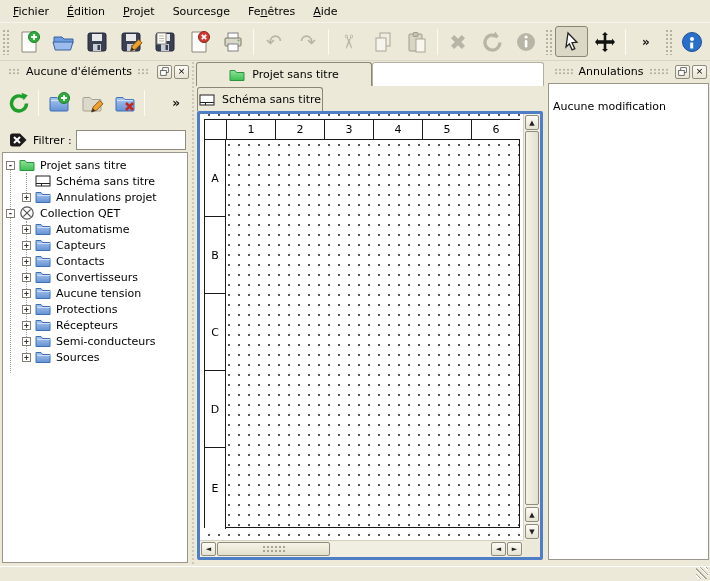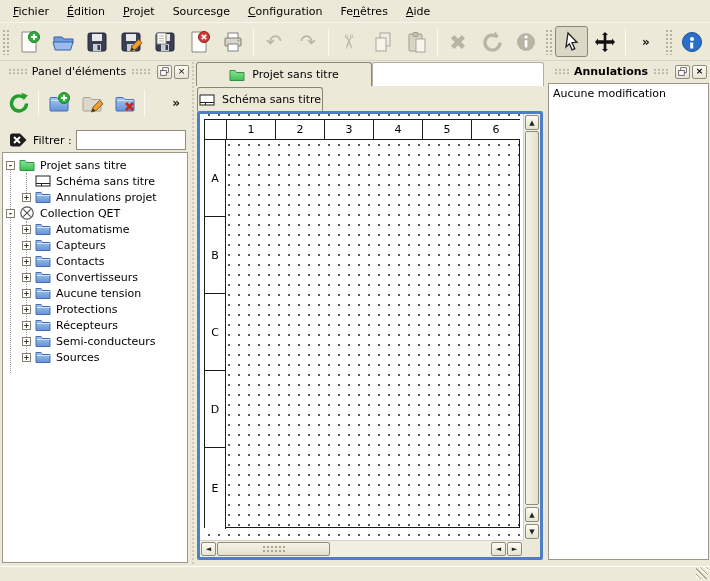--- a/index.html
+++ b/index.html
@@ -94,21 +94,21 @@
   .hs-left{left:1px;} .hs-left2{right:17px;} .hs-right{right:1px;}
   .vs-thumb { position:absolute; left:1px; top:17px; bottom:35px; width:14px; border:1px solid #8f8b7d; border-radius:2px;
               background:linear-gradient(90deg,#f6f3e7,#e4e0cd); }
   .hs-thumb { position:absolute; top:1px; left:17px; width:113px; height:14px; border:1px solid #8f8b7d; border-radius:2px;
               background:linear-gradient(#f6f3e7,#e4e0cd); display:flex; align-items:center; justify-content:center; }
   .grip { width:24px; height:9px; background-image:radial-gradient(#a8a494 0.9px, transparent 1.1px); background-size:4px 4px; }
   .vcorner { position:absolute; right:0; bottom:0; width:17px; height:17px; background:#ece9d8; }
 
   
   .rlist { position:absolute; left:548px; top:83px; width:161px; height:477px; background:#fff; border:1px solid #9a968a; }
-  .ritem { padding:3px 4px; }
+  .ritem { padding:16px 4px; }
 
   
   .statusbar { position:absolute; left:0; top:566px; width:710px; height:15px; border-top:1px solid #fff; }
   .sgrip { position:absolute; right:2px; bottom:2px; width:12px; height:12px;
            background:repeating-linear-gradient(45deg, transparent 0 2px, #fff 2px 3px, #a9a593 3px 4px); }
 
   svg { display:block; }
 </style>
 </head>
 <body>
@@ -236,21 +236,20 @@
   </defs>
 </svg>
 
 <div id="app">
 
   <div class="menubar">
     <span class="mi"><span></span><u>F</u><span>ichier</span></span>
     <span class="mi"><span></span><u>É</u><span>dition</span></span>
     <span class="mi"><span></span><u>P</u><span>rojet</span></span>
     <span class="mi"><span>Sources</span><u>g</u><span>e</span></span>
-    <span class="mi"><span></span><u>C</u><span>onfiguration</span></span>
     <span class="mi"><span>Fe</span><u>n</u><span>êtres</span></span>
     <span class="mi"><span></span><u>A</u><span>ide</span></span>
   </div>
 
   <div class="toolbar">
     <div class="handle"></div>
     <div class="tb">
         <svg class="i24">
           <use href="#s-page"></use>
           <use href="#s-plusbadge"></use>
@@ -345,21 +344,21 @@
     <div class="tb">
         <svg class="i24">
           <use href="#s-infoblue"></use>
         </svg>
       </div>
     <div class="tb"></div>
   </div>
 
   <div class="dock-title" style="left:3px; top:62px; width:186px;">
     <div class="tex"></div>
-    <span>Panel d'éléments</span>
+    <span>Aucune d'éléments</span>
     <div class="tex"></div>
     <div class="dock-btn">
         <svg class="i16" style="width:11px;height:11px">
           <use href="#s-restore"></use>
         </svg>
       </div>
     <div class="dock-btn">
         <span>×</span>
       </div>
   </div>
@@ -563,21 +562,21 @@
             <span>◄</span>
           </div>
         <div class="sbtn hsb hs-right">
             <span>►</span>
           </div>
       </div>
       <div class="vcorner"></div>
     </div>
   </div>
 
-  <div class="dock-title" style="left:549px; top:62px; width:158px;font-weight:bold;">
+  <div class="dock-title" style="left:549px; top:62px; width:158px;">
     <div class="tex"></div>
     <span>Annulations</span>
     <div class="tex"></div>
     <div class="dock-btn">
         <svg style="width:11px;height:11px">
           <use href="#s-restore"></use>
         </svg>
       </div>
     <div class="dock-btn">
         <span>×</span>

